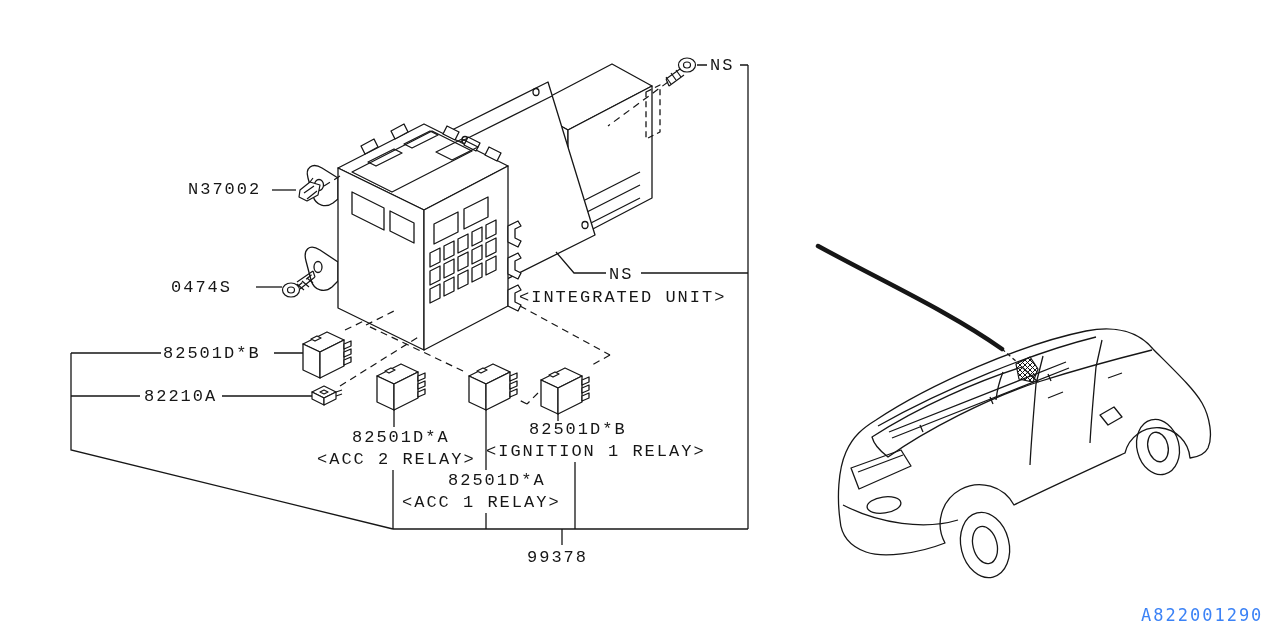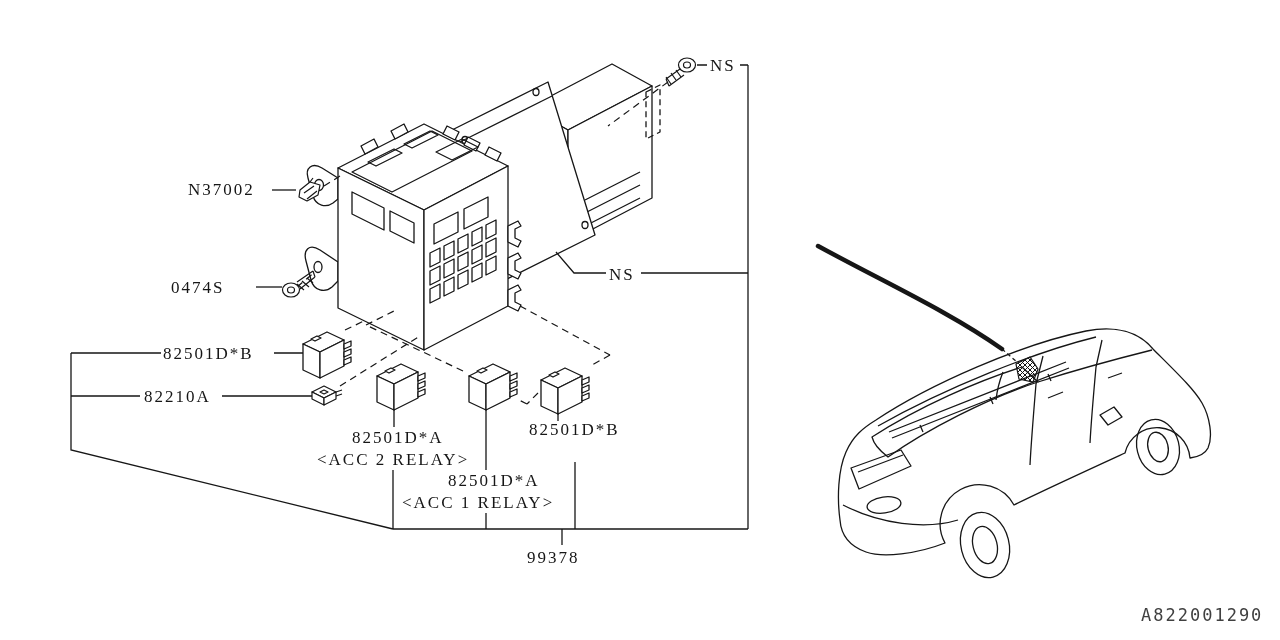--- a/index.html
+++ b/index.html
@@ -1,22 +1,22 @@
 <!DOCTYPE html>
 <html><head>
 <meta charset="utf-8">
 <style>
   html,body{margin:0;padding:0;background:#fff;}
   .stage{position:relative;width:1280px;height:640px;background:#fff;overflow:hidden;
          font-family:"DejaVu Sans Mono",monospace;}
   .stage svg{position:absolute;left:0;top:0;}
   .lbl{position:absolute;font-size:17px;line-height:19px;letter-spacing:2px;
-       color:#161616;white-space:nowrap;font-family:Liberation Serif, serif;}
+       color:#161616;white-space:nowrap;font-family:Liberation Mono, monospace;}
   .footer-code{position:absolute;left:1141px;top:605px;font-size:17px;letter-spacing:2px;
-       color:#404040;white-space:nowrap;}
+       color:#3b82f6;white-space:nowrap;}
 </style>
 </head>
 <body>
 
 <div class="stage">
 
 <svg width="1280" height="640" viewBox="0 0 1280 640">
   <defs>
     <pattern id="hatch" width="5" height="5" patternUnits="userSpaceOnUse">
       <path d="M0,0L5,5M5,0L0,5" stroke="#161616" stroke-width="1"></path>
@@ -168,20 +168,22 @@
   <path d="M1016,364 L1030,357 L1038,369 L1033,382 L1019,379 Z" fill="url(#hatch)" stroke="#161616" stroke-width="1.2"></path>
 </svg>
 
 <div class="lbl" style="left:188px;top:180px">N37002</div>
 <div class="lbl" style="left:171px;top:278px">0474S</div>
 <div class="lbl" style="left:163px;top:344px">82501D*B</div>
 <div class="lbl" style="left:144px;top:387px">82210A</div>
 <div class="lbl" style="left:352px;top:428px">82501D*A</div>
 <div class="lbl" style="left:317px;top:450px">&lt;ACC 2 RELAY&gt;</div>
 <div class="lbl" style="left:529px;top:420px">82501D*B</div>
+<div class="lbl" style="left:486px;top:442px">&lt;IGNITION 1 RELAY&gt;</div>
 <div class="lbl" style="left:448px;top:471px">82501D*A</div>
 <div class="lbl" style="left:402px;top:493px">&lt;ACC 1 RELAY&gt;</div>
 <div class="lbl" style="left:527px;top:548px">99378</div>
 <div class="lbl" style="left:710px;top:56px">NS</div>
 <div class="lbl" style="left:609px;top:265px">NS</div>
+<div class="lbl" style="left:519px;top:288px">&lt;INTEGRATED UNIT&gt;</div>
 <div class="footer-code">A822001290</div>
 
 </div>
 
 </body></html>

